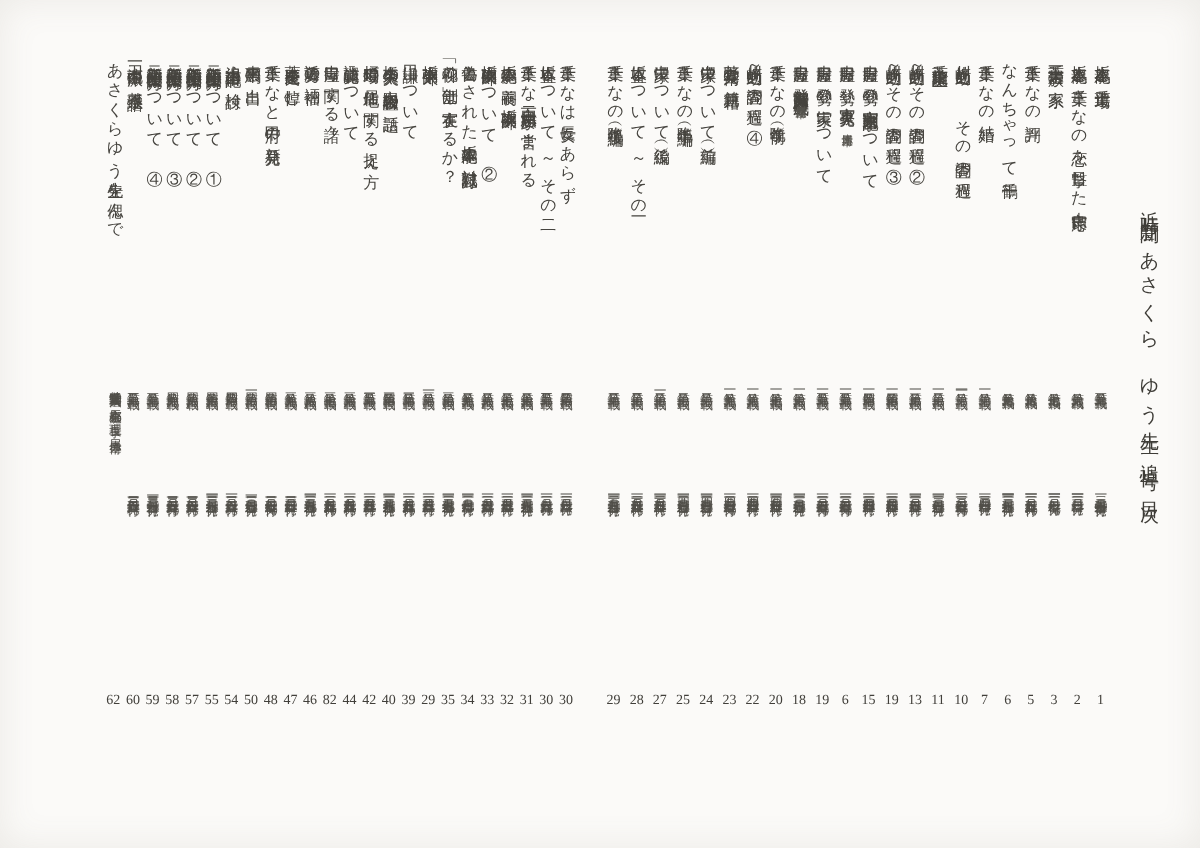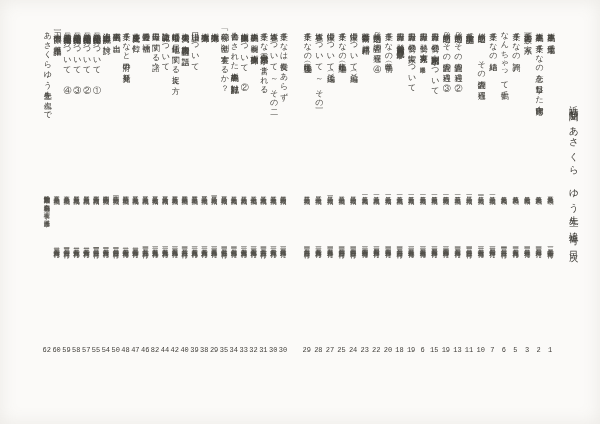--- a/index.html
+++ b/index.html
@@ -42,21 +42,21 @@
     position:absolute;top:243px;left:50%;transform:translateX(-50%);
     font-size:6.4px;letter-spacing:0.3px;color:#514f49;white-space:nowrap;
   }
   .ablock{
     position:absolute;top:190px;left:50%;transform:translateX(-50%);
     font-size:6.2px;letter-spacing:0.3px;color:#514f49;white-space:nowrap;
   }
   .pg{
     position:absolute;top:346px;left:0;width:100%;
     text-align:center;font-size:7px;color:#413f3a;
-    font-family:Liberation Mono, monospace;
+    font-family:Liberation Serif, serif;
   }
 </style>
 </head>
 <body>
 
 <div class="sheet">
   <div class="cols" id="cols">
 
     <div class="col title-col">
       <span class="vt doc-title">近時新聞　あさくら　ゆう先生　追悼号　目次</span>
@@ -267,27 +267,20 @@
         <span class="pg">35</span>
       </div>
       <div class="col entry-l">
         <span class="vt t">坂本彌太郎</span>
         <span class="vt issue">第三一号掲載</span>
         <span class="vt date">二〇一八年三月一五日発行</span>
 
         <span class="pg">29</span>
       </div>
       <div class="col entry-l">
-        <span class="vt t">坂本彌太郎</span>
-        <span class="vt issue">第三二号掲載</span>
-        <span class="vt date">二〇一八年六月一五日発行</span>
-
-        <span class="pg">38</span>
-      </div>
-      <div class="col entry-l">
         <span class="vt t">山口謙について</span>
         <span class="vt issue">第三三号掲載</span>
         <span class="vt date">二〇一八年九月一五日発行</span>
 
         <span class="pg">39</span>
       </div>
       <div class="col entry-l">
         <span class="vt t">橋本久太夫の案内板設置の話題</span>
         <span class="vt issue">第三四号掲載</span>
         <span class="vt date">二〇一八年一二月一五日発行</span>

